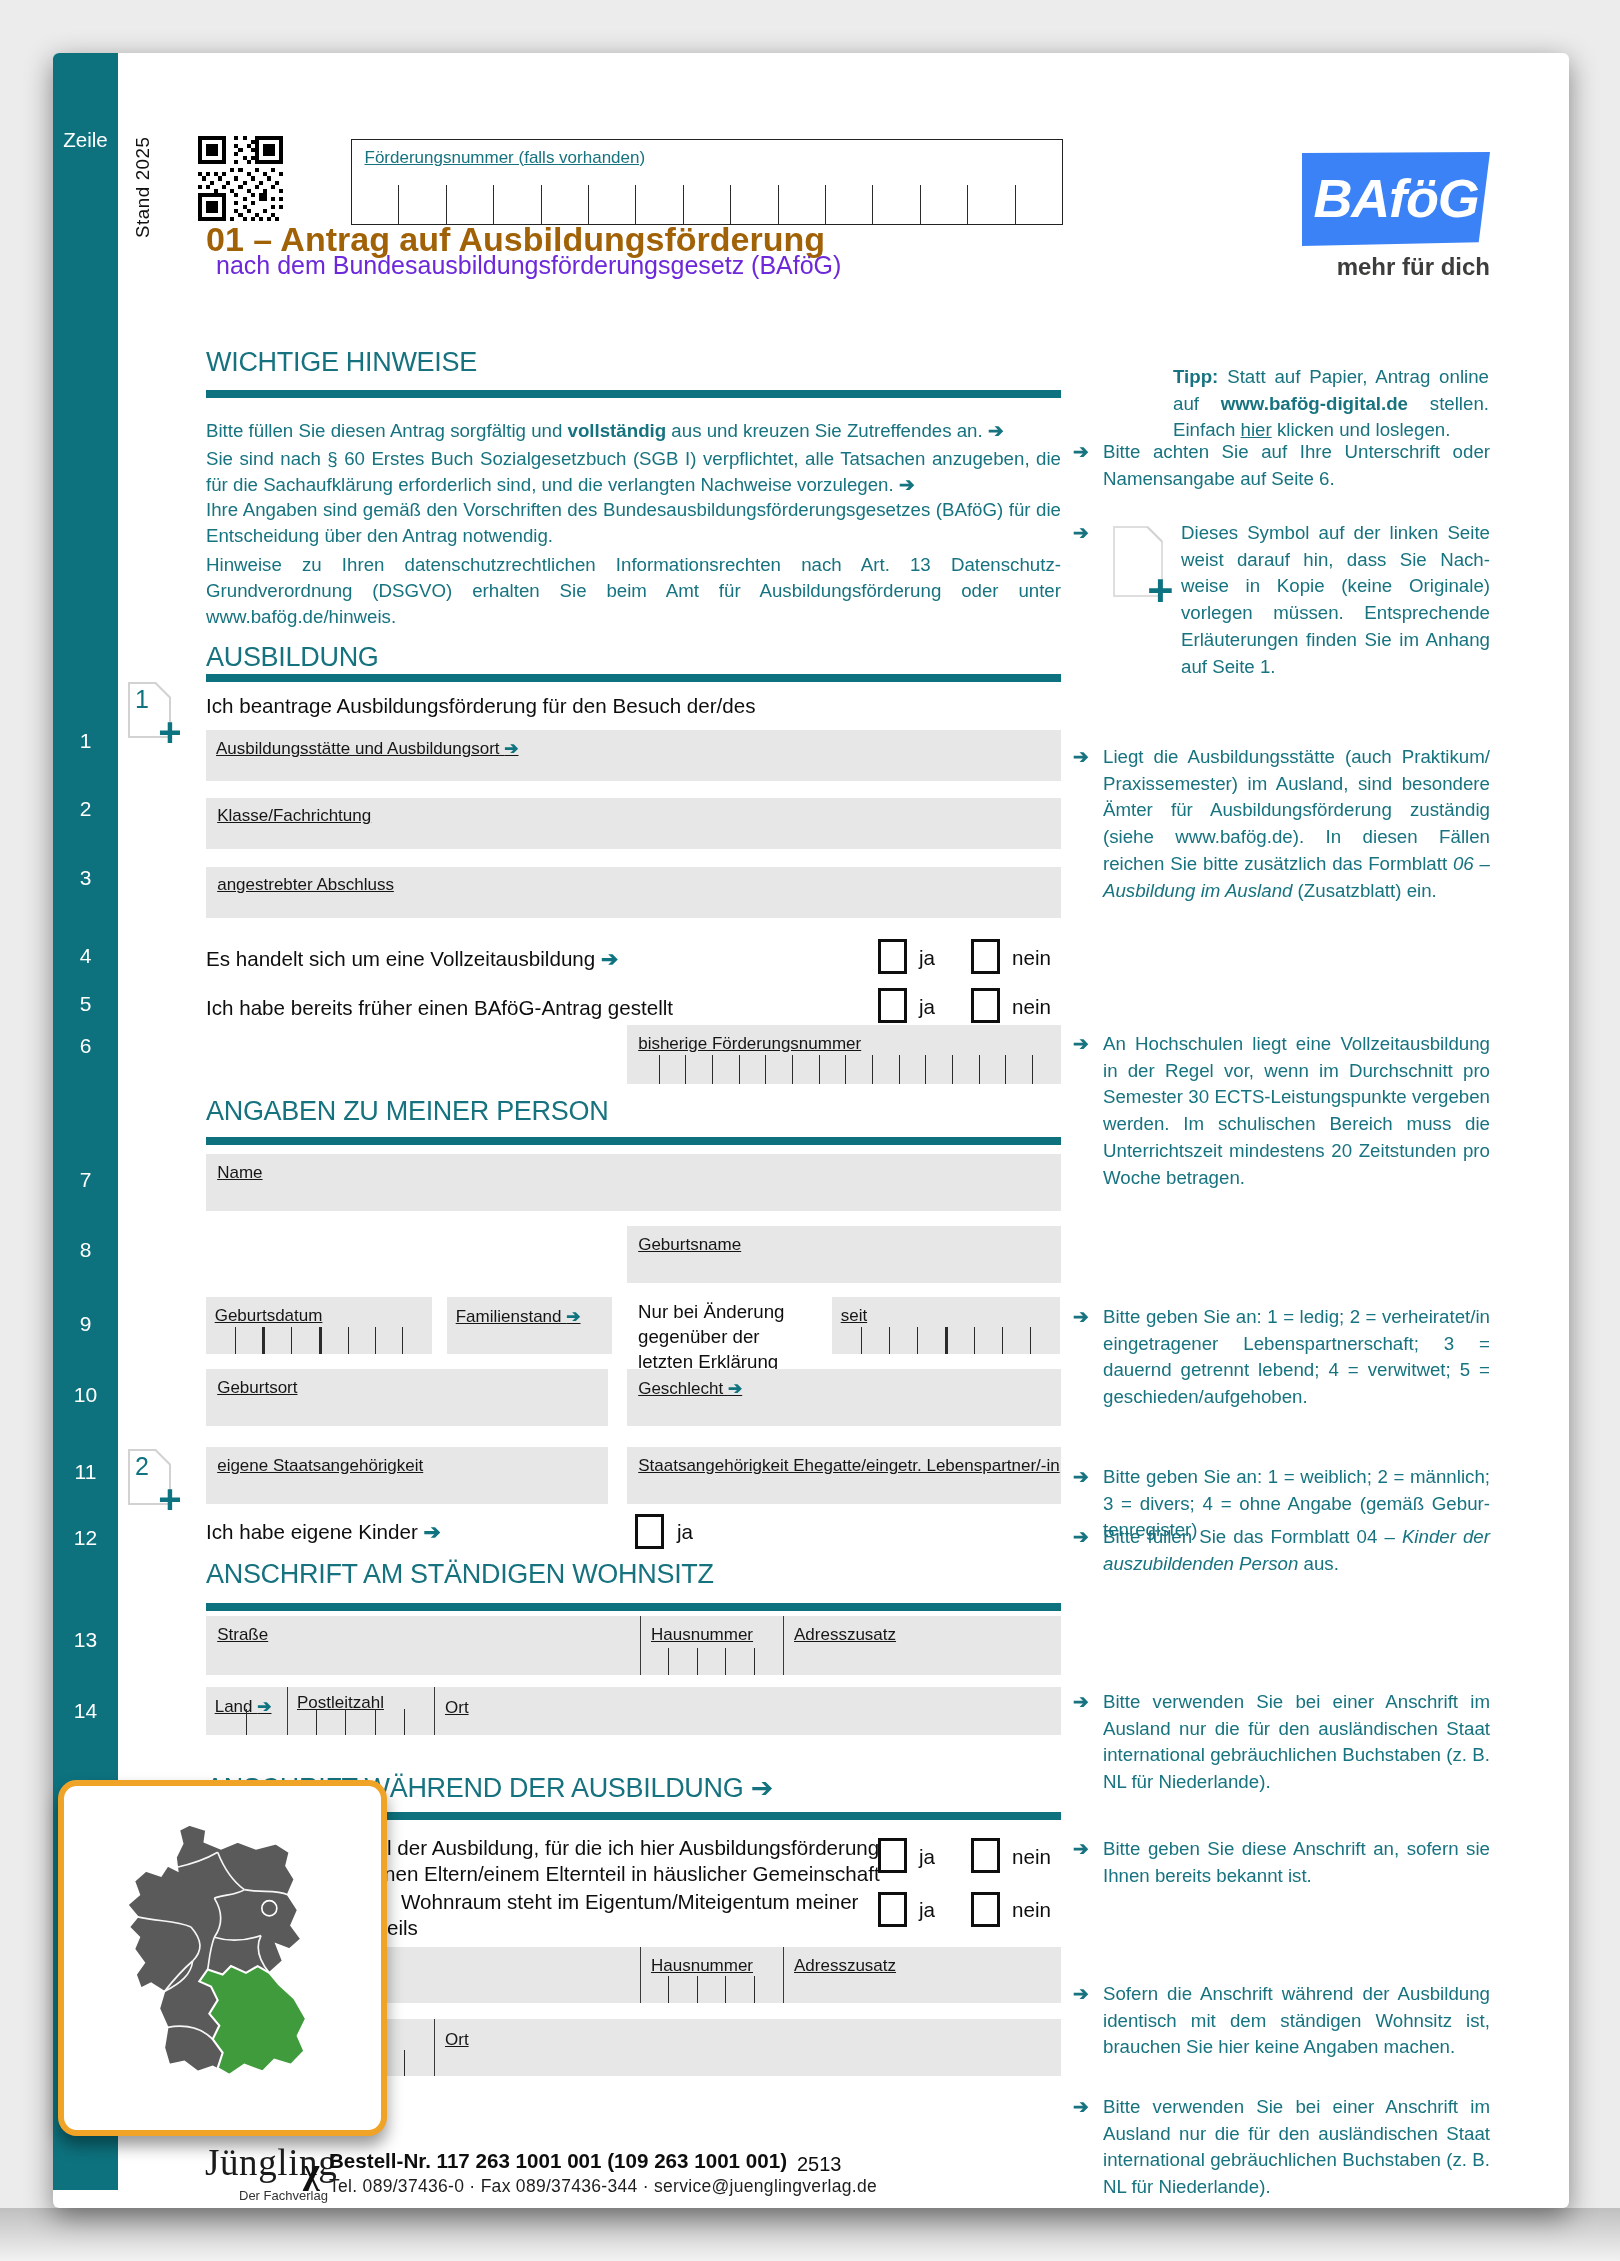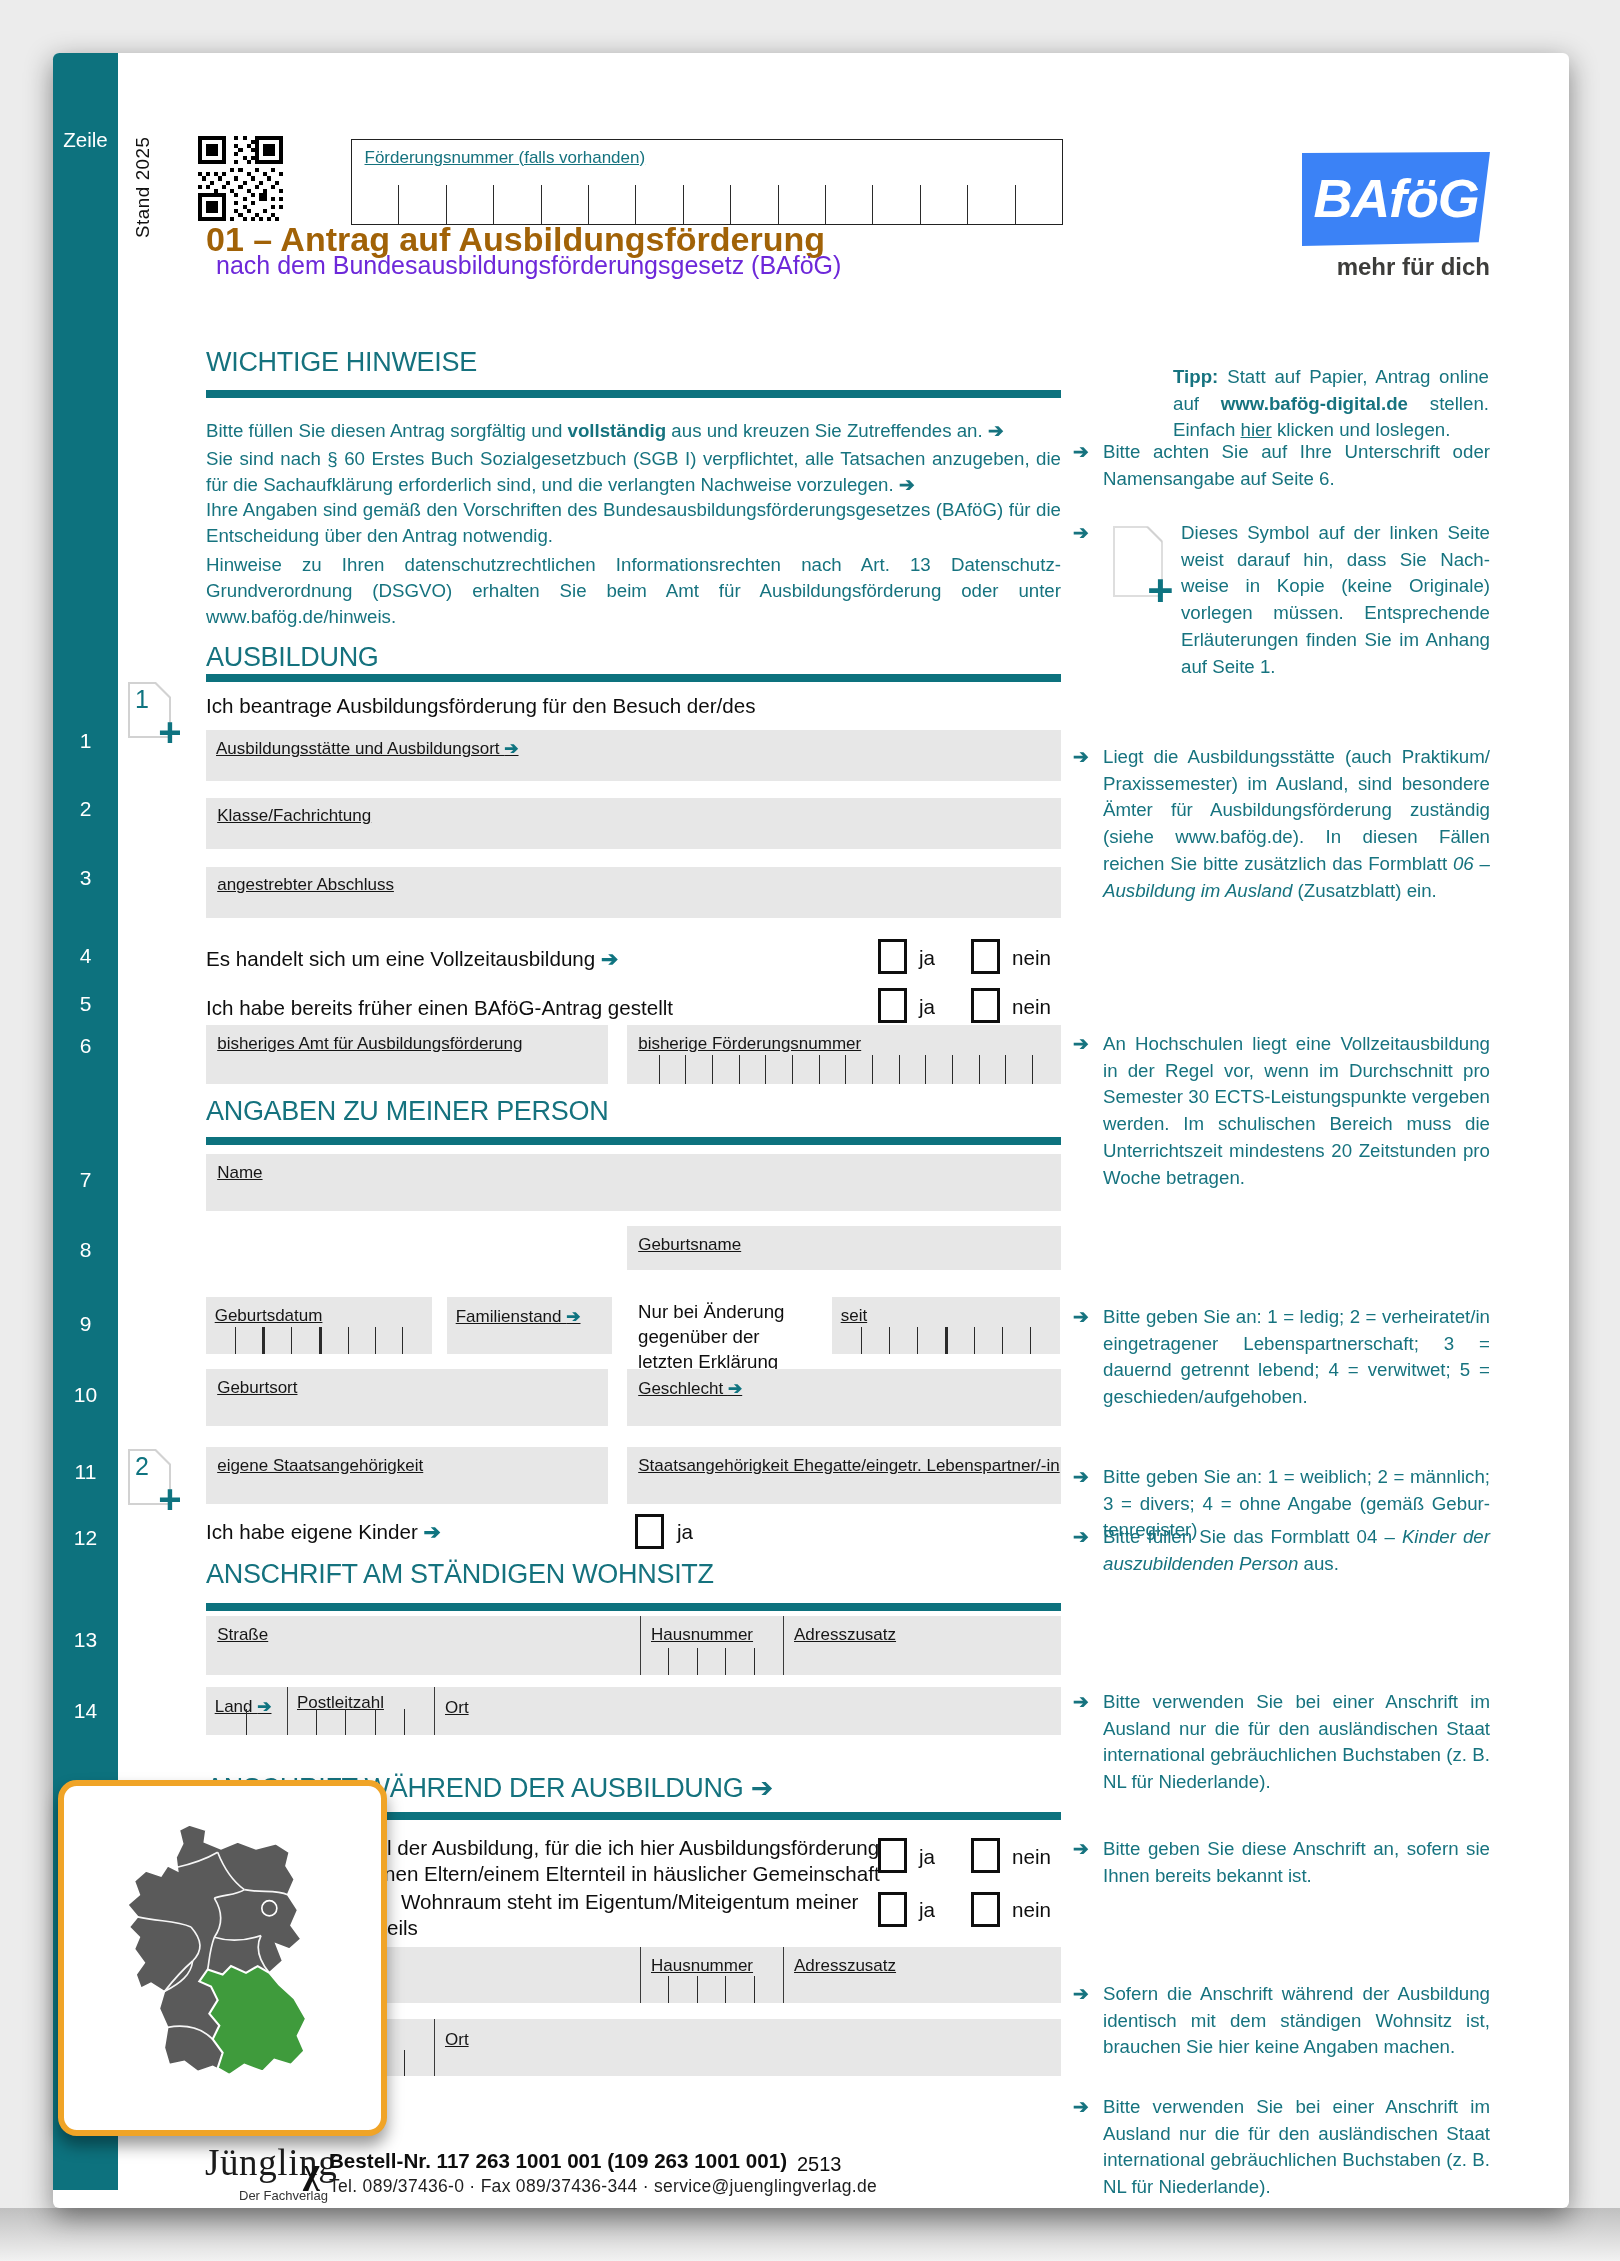--- a/index.html
+++ b/index.html
@@ -175,23 +175,20 @@
     <div class="cbl" style="left:866px;top:893px">ja</div>
     <div class="cb" style="left:918px;top:886px"></div>
     <div class="cbl" style="left:959px;top:893px">nein</div>
 
     <div class="q" style="left:153px;top:943px">Ich habe bereits früher einen BAföG-Antrag gestellt</div>
     <div class="cb" style="left:825px;top:935px"></div>
     <div class="cbl" style="left:866px;top:942px">ja</div>
     <div class="cb" style="left:918px;top:935px"></div>
     <div class="cbl" style="left:959px;top:942px">nein</div>
 
-    <div class="field" style="left:153px;top:972px;width:402px;height:59px">
-      <span class="flabel" style="left:11.2px;top:8.7px">bisheriges Amt für Ausbildungsförderung</span>
-    </div>
     <div class="field" style="left:574px;top:972px;width:434px;height:59px">
       <span class="flabel" style="left:11.2px;top:8.7px">bisherige Förderungsnummer</span>
       <div class="comb" style="left:6.2px;right:2.5px;bottom:0;height:29px">
           <i></i>
           <i></i>
           <i></i>
           <i></i>
           <i></i>
           <i></i>
           <i></i>
@@ -206,21 +203,21 @@
           <i></i>
         </div>
     </div>
 
     <div class="sechead" style="left:153px;top:1043px">ANGABEN ZU MEINER PERSON</div>
     <div class="tealbar" style="top:1084px"></div>
 
     <div class="field" style="left:153px;top:1101px;width:855px;height:57px">
       <span class="flabel" style="left:11.2px;top:8.7px">Name</span>
     </div>
-    <div class="field" style="left:574px;top:1173px;width:434px;height:44px">
+    <div class="field" style="left:574px;top:1173px;width:434px;height:57px">
       <span class="flabel" style="left:11.2px;top:8.7px">Geburtsname</span>
     </div>
 
     <div class="field" style="left:153px;top:1244px;width:226px;height:57px">
       <span class="flabel" style="left:8.7px;top:8.7px">Geburtsdatum</span>
       <div class="comb" style="left:2.5px;right:2.5px;bottom:0;height:27.4px">
           <i></i>
           <i></i>
           <i class="thick"></i>
           <i></i>

